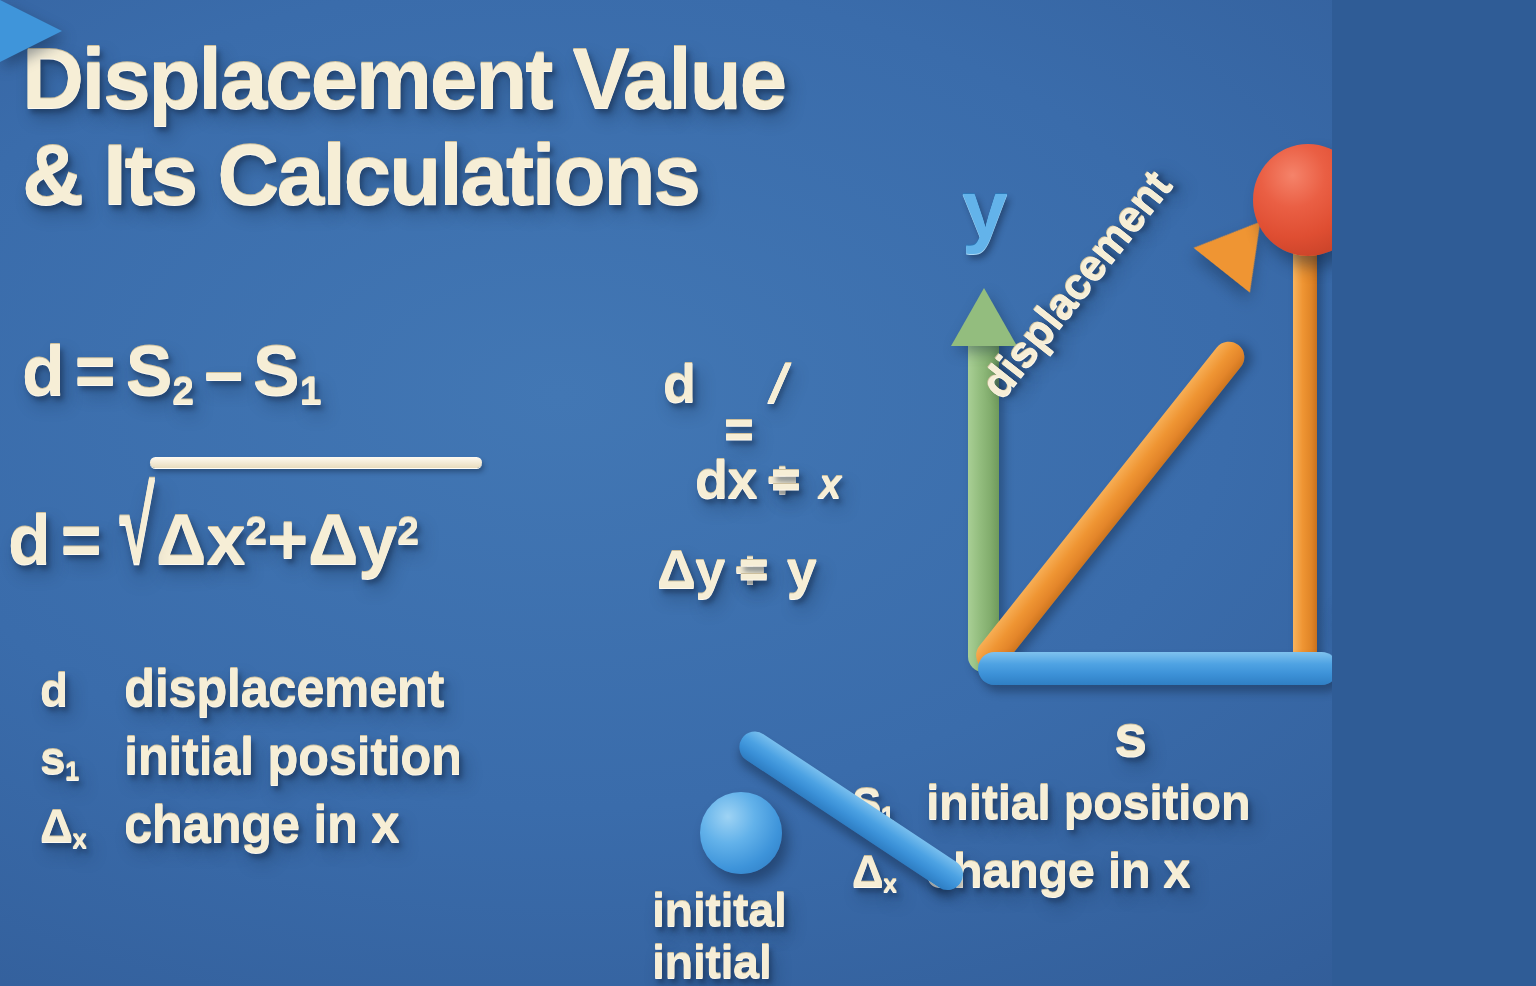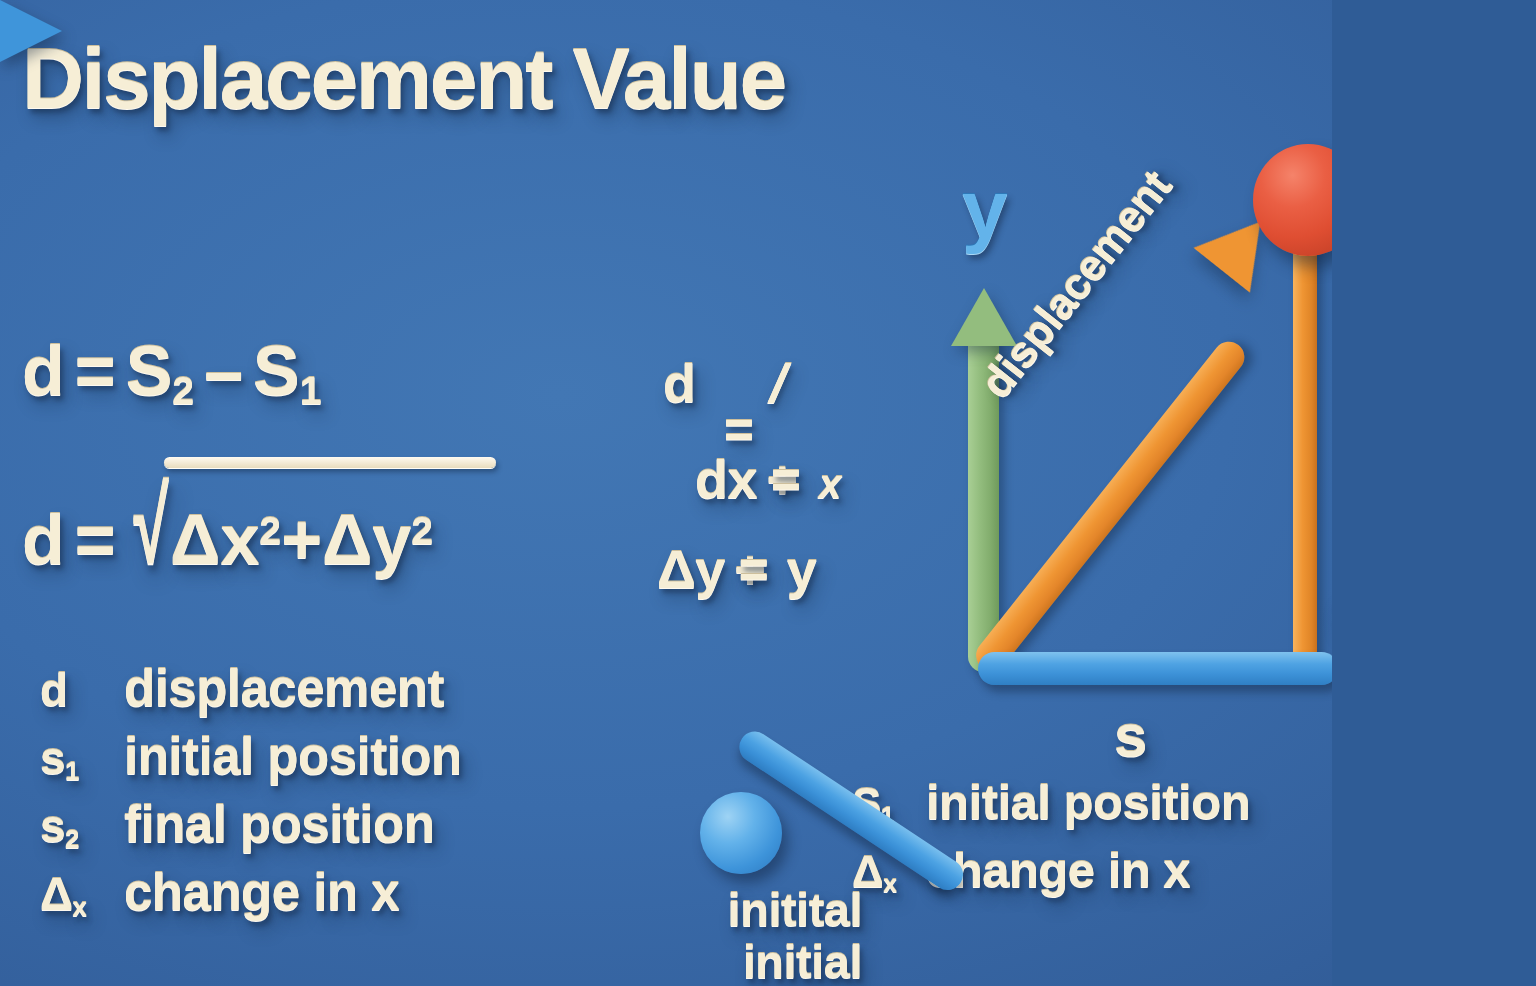--- a/index.html
+++ b/index.html
@@ -40,21 +40,21 @@
     line-height: 1.12;
     letter-spacing: -2.5px;
     white-space: normal;
     width: 900px;
   }
   #title .tline { display: block; }
 
   
   .formula { font-size: 70px; letter-spacing: 0px; }
   #f1 { left: 22px; top: 336px; }
-  #f2 { left: 22px; top: 505px; }
+  #f2 { left: 8px; top: 505px; }
   .sub { font-size: 0.56em; vertical-align: -0.22em; }
   .sup { font-size: 0.56em; vertical-align: 0.52em; }
   .op { padding: 0 10px; }
 
   
   .radwrap { position: relative; display: inline-block; padding-left: 6px; }
   .radsym {
     display: inline-block;
     font-size: 1.0em;
     transform: scaleY(1.52) scaleX(.92);
@@ -238,31 +238,32 @@
   }
   #s-right   { left: 1330px; top: 577px; font-size: 60px; }
   #x-label   { left: 1377px; top: 655px; font-size: 60px; }
   #s-bottom  { left: 1114px; top: 706px; font-size: 60px; }
   #init-pos-label {
     left: 652px; top: 884px;
     font-size: 47px;
     line-height: 1.1;
     white-space: normal;
     width: 210px;
-    text-align: right;
+    text-align: left;
   }
   #init-pos-label span { display: block; }
 </style>
 </head>
 <body>
 
 <div id="stage">
 
   <div id="title" class="cream">
     <span class="tline">Displacement Value</span>
+    <span class="tline">&amp; Its Calculations</span>
   </div>
 
   <div id="f1" class="cream formula">
     <span>d</span><span class="op">=</span><span>S</span><span class="sub">2</span><span class="op">–</span><span>S</span><span class="sub">1</span>
   </div>
 
   <div id="f2" class="cream formula">
     <span>d</span><span class="op">=</span><span class="radwrap"><span class="radsym">√</span><span class="radbar"></span><span class="radbody"><span>Δx</span><span class="sup">2</span><span>+</span><span>Δy</span><span class="sup">2</span></span></span>
   </div>
 
@@ -280,24 +281,20 @@
   </div>
 
   <div id="legend">
     <div class="legrow">
       <span class="cream legsym"><span>d</span><span class="sub"></span></span>
       <span class="cream legtxt">displacement</span>
     </div>
     <div class="legrow">
       <span class="cream legsym"><span>s</span><span class="sub">1</span></span>
       <span class="cream legtxt">initial position</span>
-    </div>
-    <div class="legrow">
-      <span class="cream legsym"><span>s</span><span class="sub">2</span></span>
-      <span class="cream legtxt">final position</span>
     </div>
     <div class="legrow">
       <span class="cream legsym"><span>Δ</span><span class="sub">x</span></span>
       <span class="cream legtxt">change in x</span>
     </div>
   </div>
 
   <div id="rlegend">
     <div class="legrow">
       <span class="cream legsym"><span>S</span><span class="sub">1</span></span>

